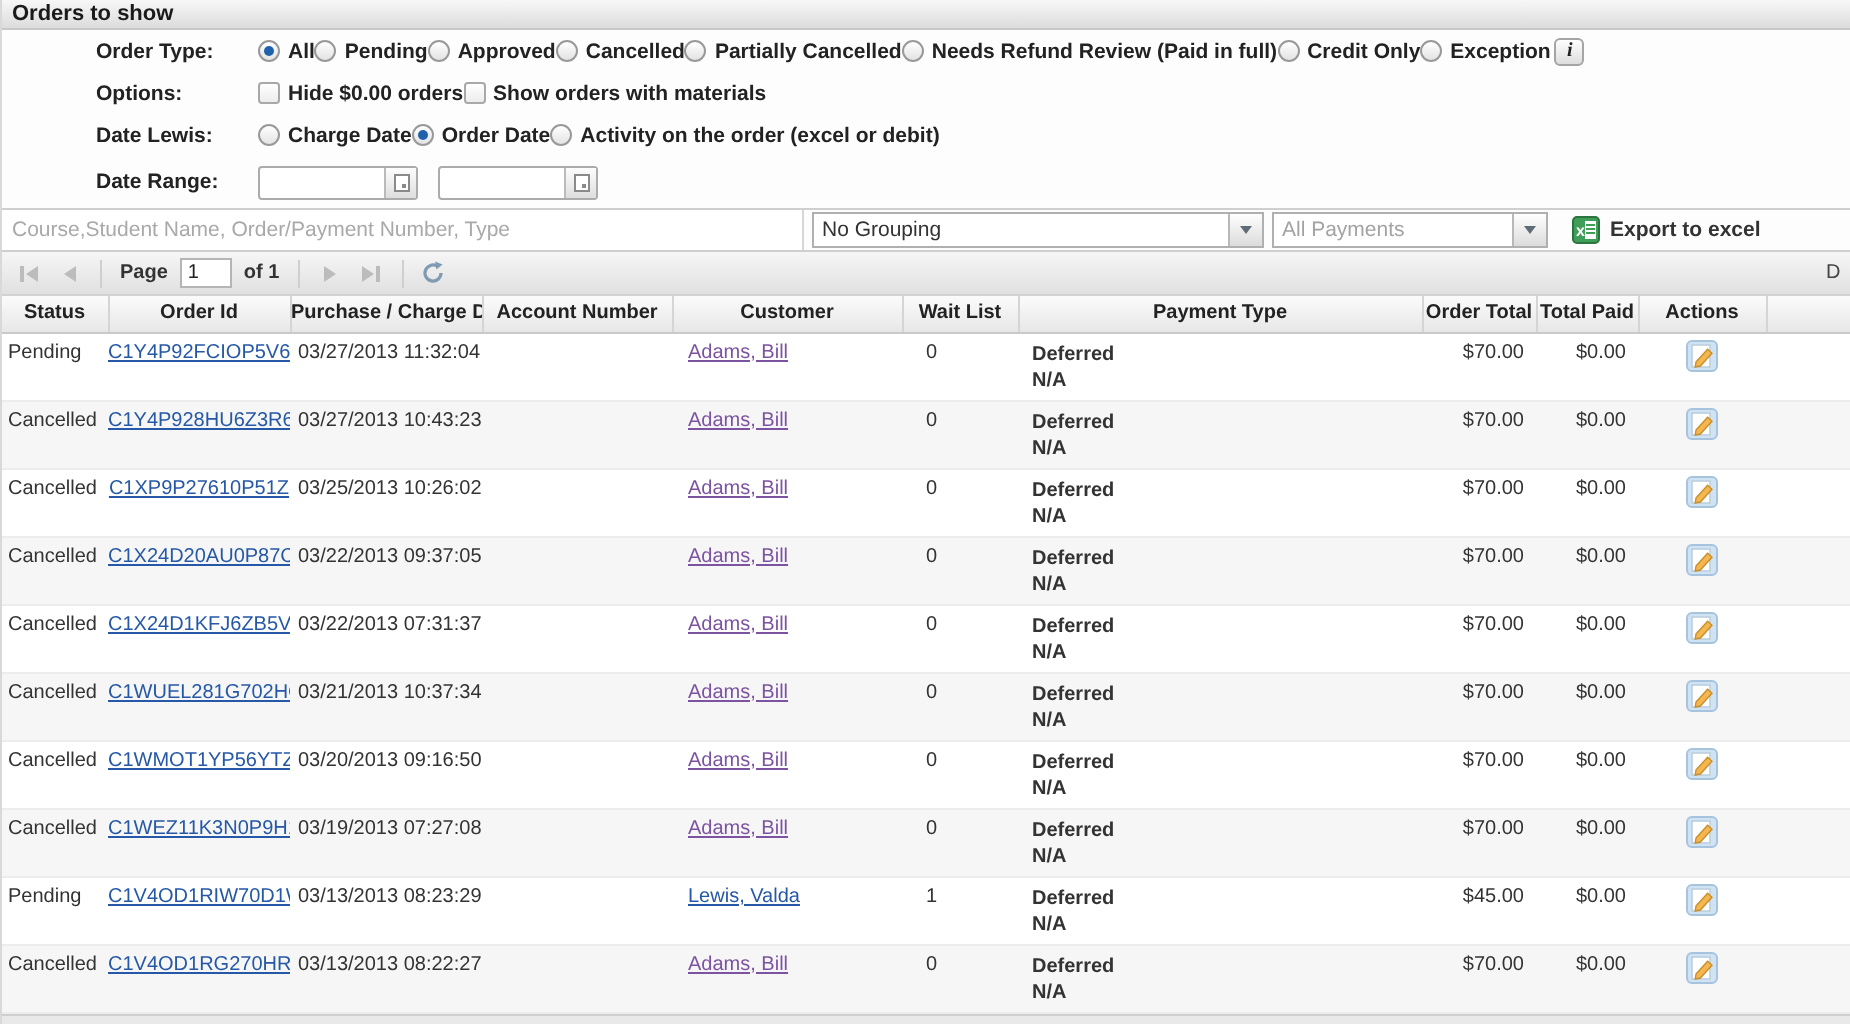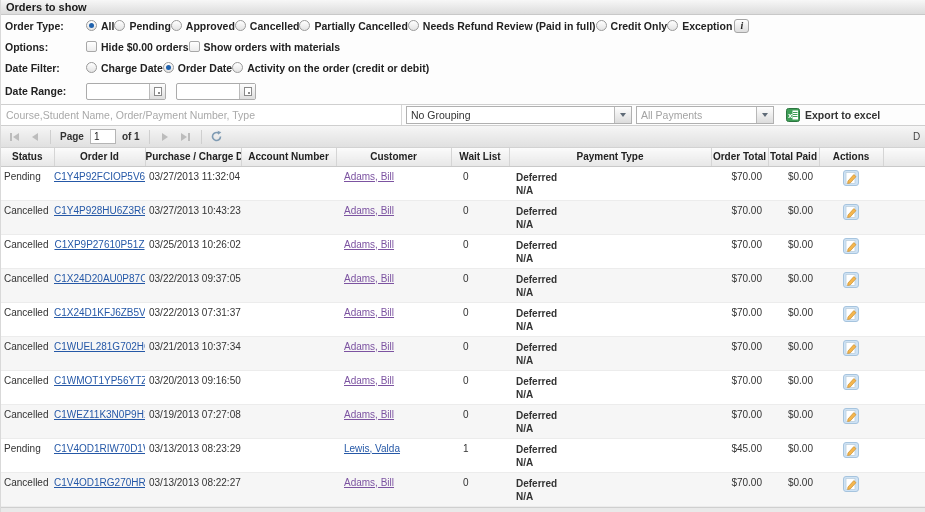--- a/index.html
+++ b/index.html
@@ -5,21 +5,21 @@
   * { margin:0; padding:0; box-sizing:border-box; }
   html,body { background:#fff; }
   body { font-family:"Liberation Sans", sans-serif; font-size:10px; color:#333; }
   .app { position:relative; width:925px; height:512px; background:#fff; overflow:hidden; border-left:1px solid #d9d9d9; }
 
   
   .panel-title { height:15px; line-height:15px; padding-left:5px;
     background:linear-gradient(#f7f7f7,#dcdcdc); border-bottom:1px solid #c8c8c8;
     font-size:11px; font-weight:bold; color:#1a1a1a; }
   .filter-form { padding:0 0 0 4px; background:#fdfdfd; }
-  .form-row { display:flex; align-items:center; height:21px; }
+  .form-row { display:flex; align-items:center; height:21px;margin-left:43px; }
   .form-row.date-range-row { height:26px; align-items:center; }
   .form-label { width:81px; font-size:10.5px; font-weight:bold; color:#222; flex:0 0 81px; }
   .controls { display:flex; align-items:center; }
 
   .opt { display:flex; align-items:center; gap:4px; cursor:default; }
   .opt-label { font-size:10.5px; font-weight:600; color:#222; white-space:nowrap; }
 
   .radio { width:11px; height:11px; border:1px solid #999; border-radius:50%;
     background:linear-gradient(#fff,#e3e3e3); position:relative; flex:0 0 11px; }
   .radio.checked::after { content:""; position:absolute; left:2px; top:2px; width:5px; height:5px;
@@ -152,33 +152,33 @@
             <span class="opt-label">Hide $0.00 orders</span>
           </span>
         <span class="opt">
             <span class="checkbox"></span>
             <span class="opt-label">Show orders with materials</span>
           </span>
       </div>
     </div>
 
     <div class="form-row">
-      <div class="form-label">Date Filter:</div>
+      <div class="form-label">Date Lewis:</div>
       <div class="controls">
         <span class="opt">
             <span class="radio"></span>
             <span class="opt-label">Charge Date</span>
           </span>
         <span class="opt">
             <span class="radio checked"></span>
             <span class="opt-label">Order Date</span>
           </span>
         <span class="opt">
             <span class="radio"></span>
-            <span class="opt-label">Activity on the order (credit or debit)</span>
+            <span class="opt-label">Activity on the order (excel or debit)</span>
           </span>
       </div>
     </div>
 
     <div class="form-row date-range-row">
       <div class="form-label">Date Range:</div>
       <div class="date-field">
         <input class="date-input" value="" style="">
         <span class="date-trigger">
             <span class="cal-glyph"></span>

